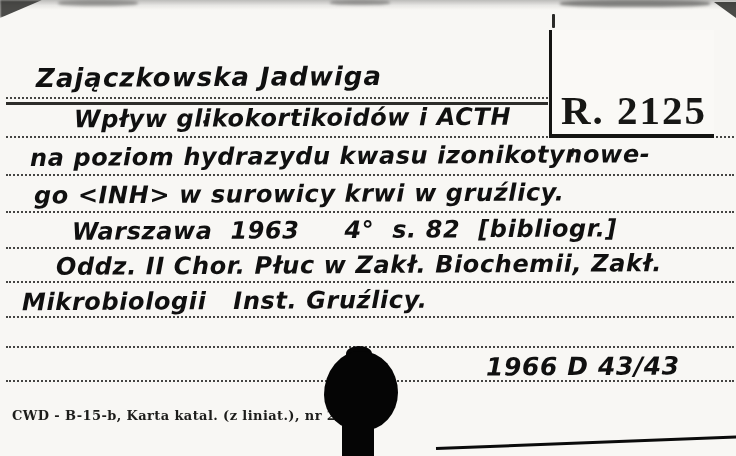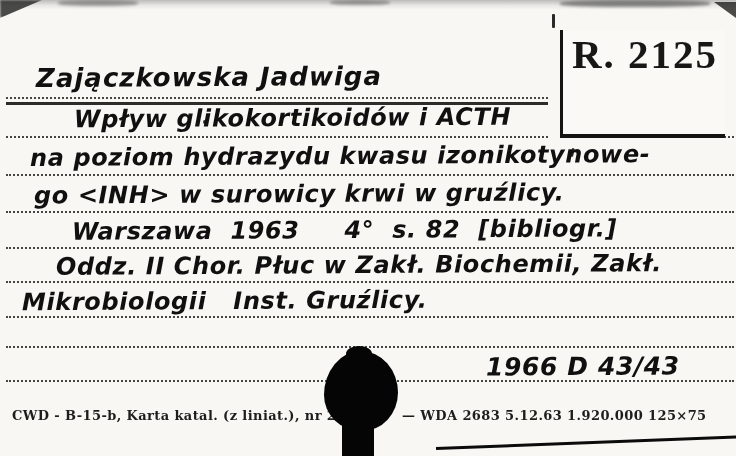--- a/index.html
+++ b/index.html
@@ -25,21 +25,21 @@
     position:absolute;color:#101010;font-style:italic;font-weight:600;
     font-family:"DejaVu Sans",sans-serif;font-size:24px;letter-spacing:.6px;
     white-space:pre;transform:rotate(-.35deg);
   }
   .hw-author{font-size:26px;letter-spacing:1px;}
   .hw-accession{font-size:25px;}
   
   .ref-box{
     position:absolute;left:549px;top:30px;width:162px;height:104px;
     border-left:3px solid #141412;border-bottom:4px solid #141412;
-    background:#faf9f6;display:flex;align-items:flex-start;margin-left:11px;
+    background:#faf9f6;display:flex;align-items:flex-end;
   }
   .ref-text{
     font-family:"Liberation Serif","DejaVu Serif",serif;font-weight:700;
     font-size:41px;color:#171715;padding-left:9px;letter-spacing:2px;white-space:pre;
   }
   
   .footer-print{
     position:absolute;top:408px;color:#1d1d1b;font-family:"DejaVu Serif",serif;
     font-weight:700;font-size:13px;letter-spacing:.4px;white-space:pre;
   }
@@ -88,21 +88,20 @@
   <div class="hw hw-author" style="left:36px;top:62px;">Zajączkowska Jadwiga</div>
   <div class="hw" style="left:74px;top:104px;">Wpływ glikokortikoidów i ACTH</div>
   <div class="hw" style="left:30px;top:142px;">na poziom hydrazydu kwasu izonikotynowe-</div>
   <div class="hw" style="left:34px;top:180px;">go &lt;INH&gt; w surowicy krwi w gruźlicy.</div>
   <div class="hw" style="left:72px;top:216px;">Warszawa  1963     4°  s. 82  [bibliogr.]</div>
   <div class="hw" style="left:56px;top:251px;">Oddz. II Chor. Płuc w Zakł. Biochemii, Zakł.</div>
   <div class="hw" style="left:22px;top:287px;">Mikrobiologii   Inst. Gruźlicy.</div>
   <div class="hw hw-accession" style="left:486px;top:352px;">1966 D 43/43</div>
 
   <div class="footer-print" style="left:12px;">CWD - B-15-b, Karta katal. (z liniat.), nr 254</div>
-  <div class="footer-print" style="left:402px;">— WDA 2683 5.12.63 1.920.000 125×75</div>
 
   <div class="blot-nub"></div>
   <div class="blot-head"></div>
   <div class="blot-stem"></div>
 
   <div class="scan-line"></div>
 
 </div>
 
 </body></html>

